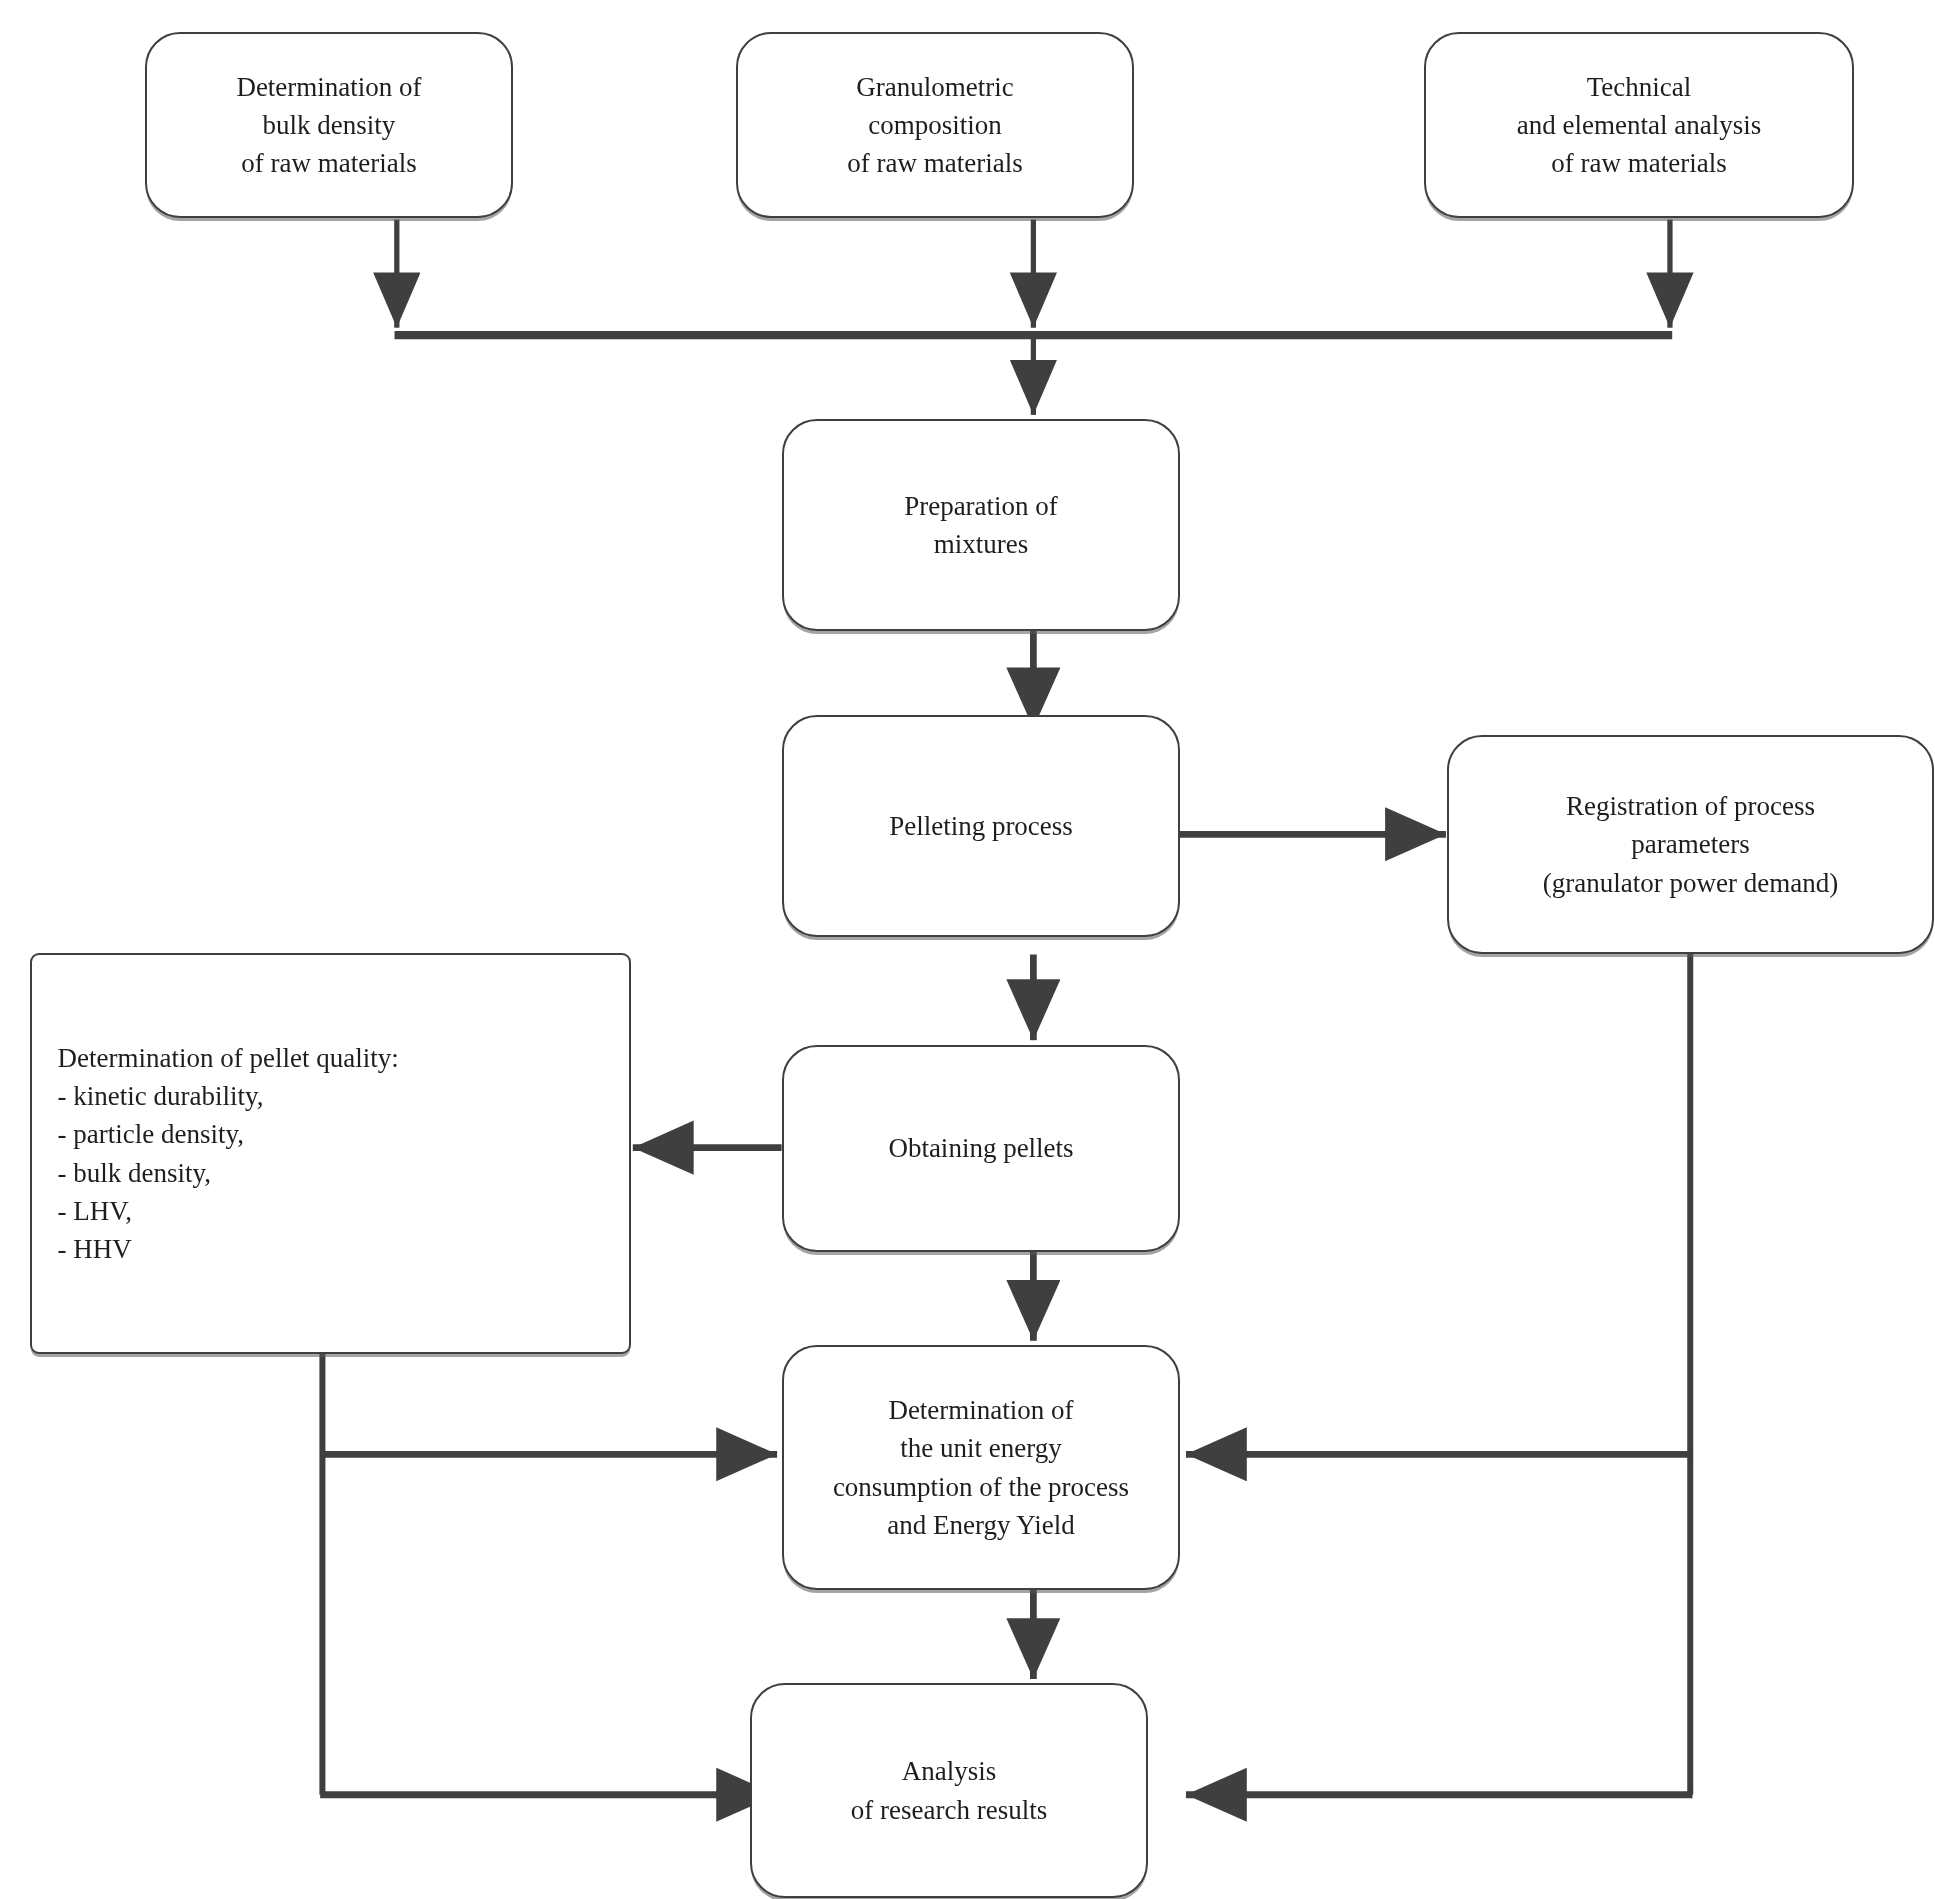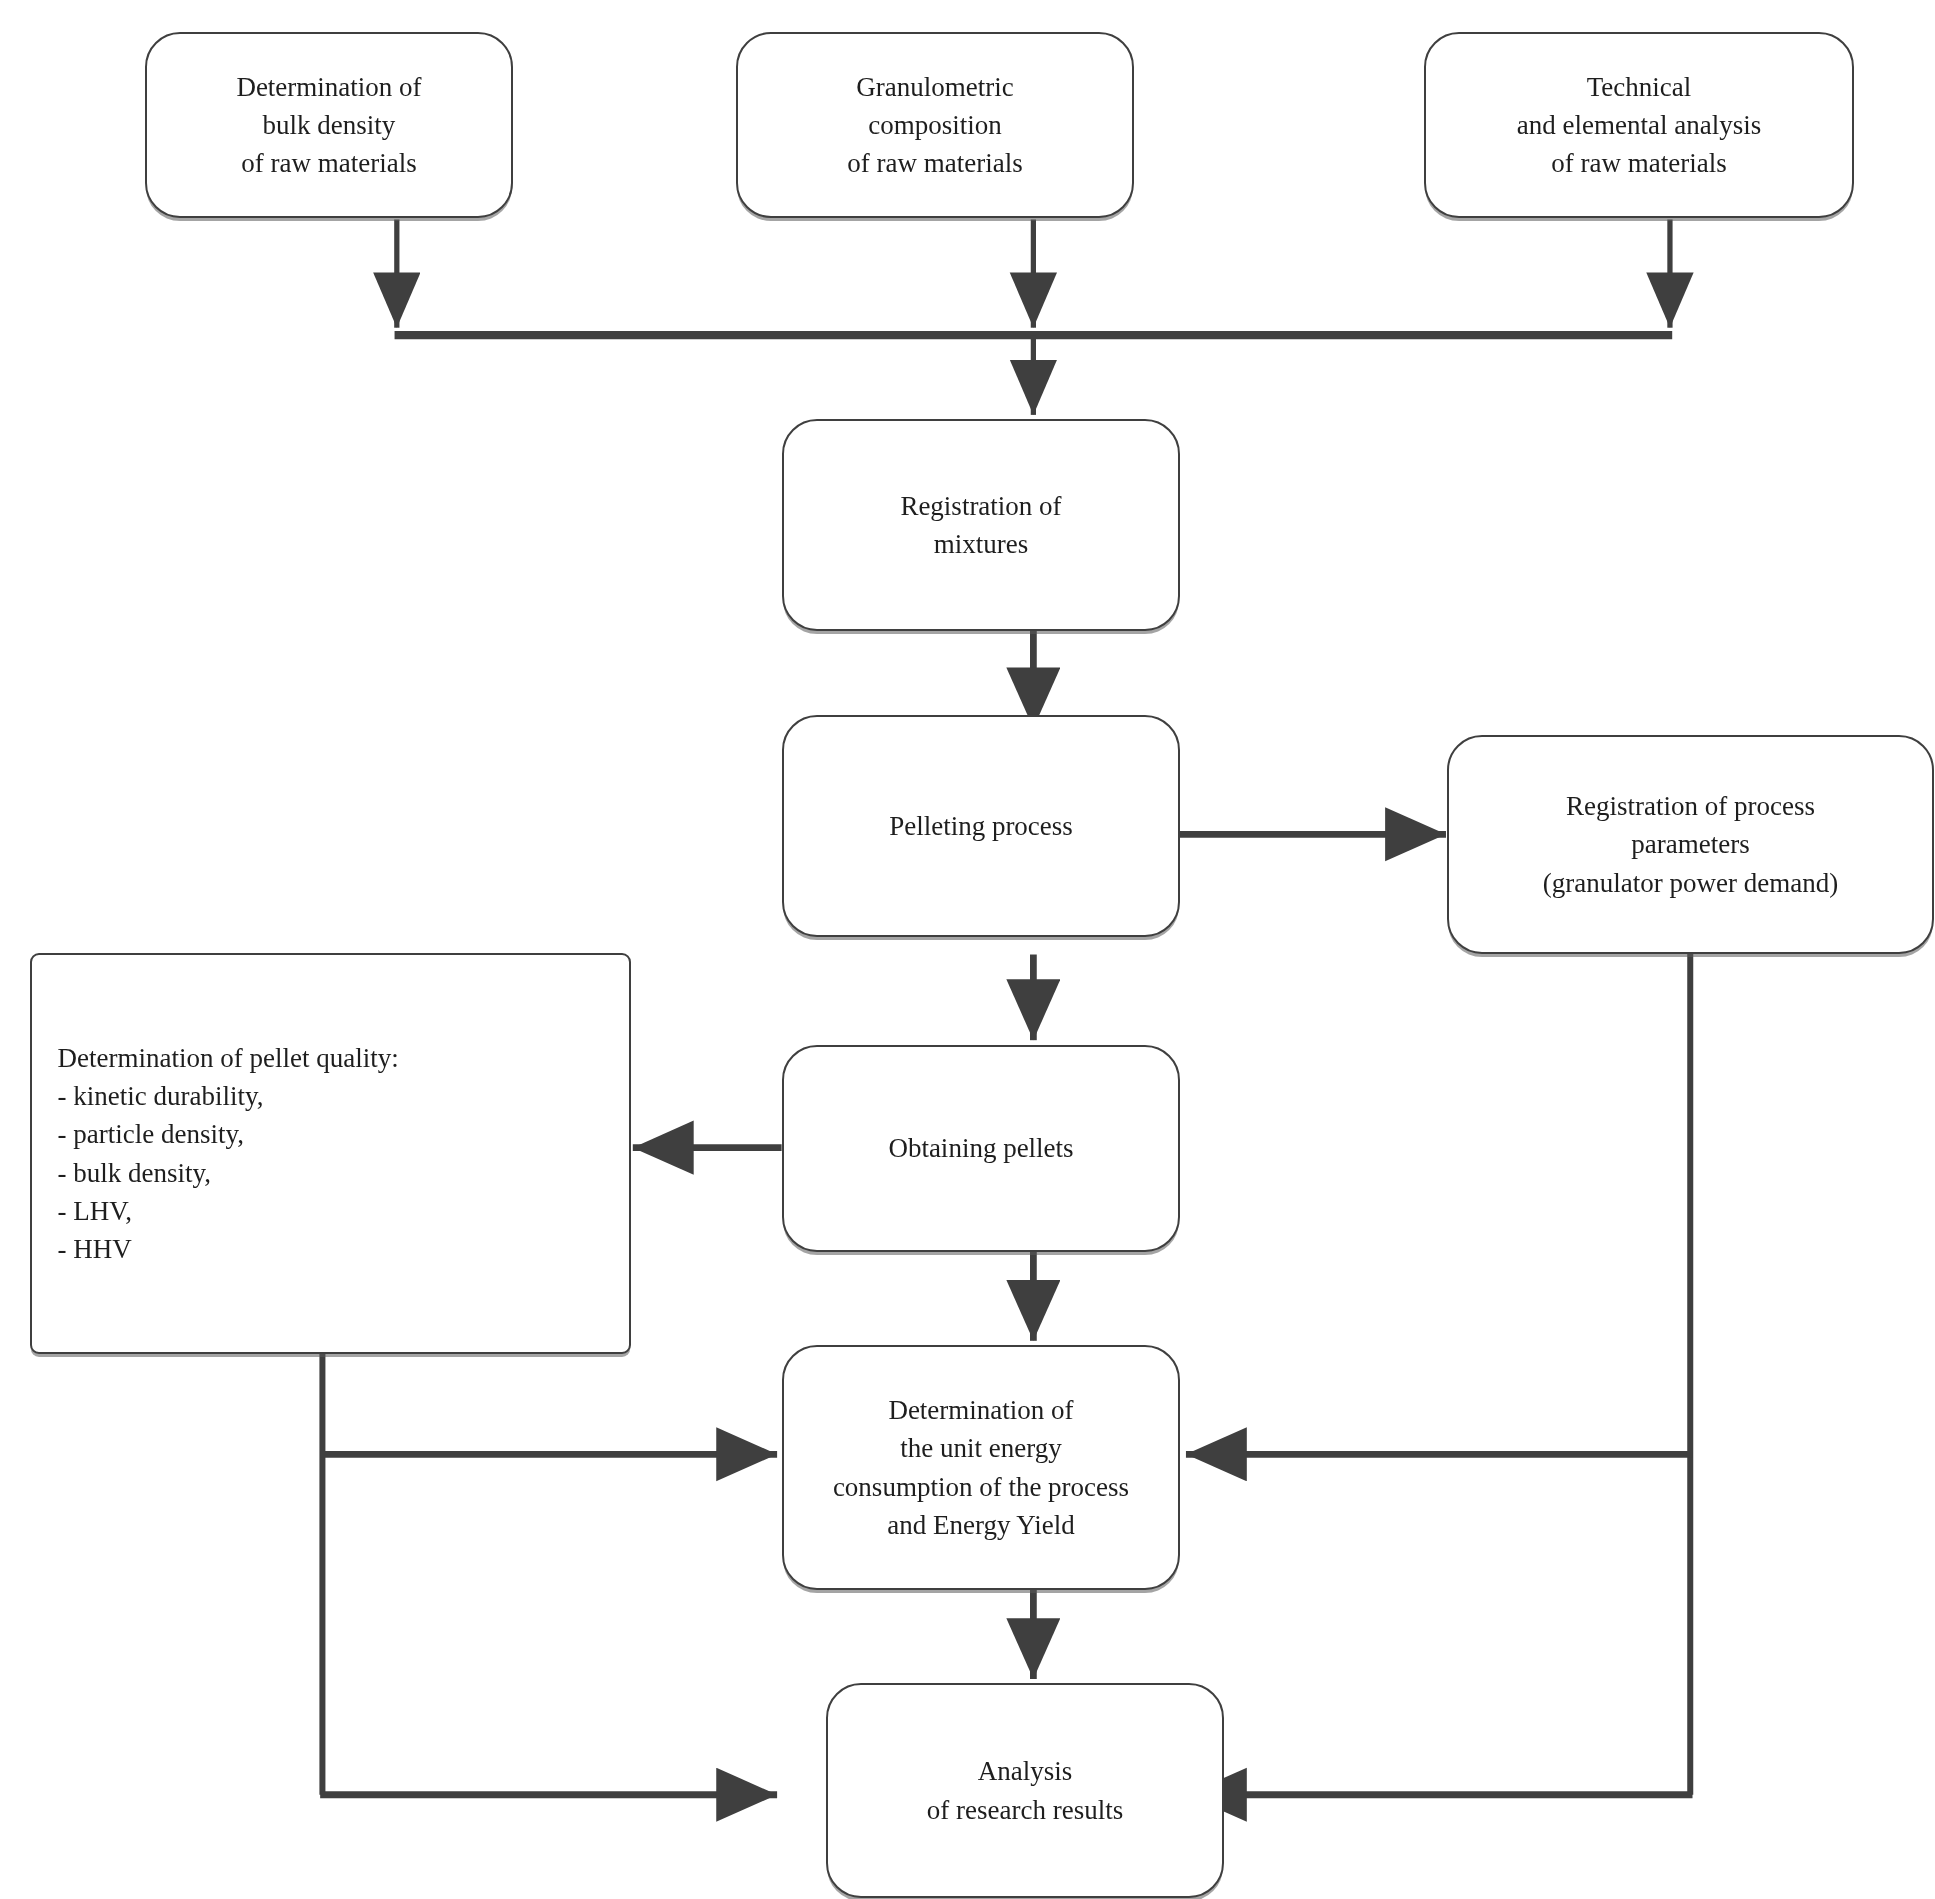--- a/index.html
+++ b/index.html
@@ -72,21 +72,21 @@
 of raw materials</span>
   </div>
 
   <div class="node" style="left:1424px;top:32px;width:430px;height:186px;">
     <span class="txt">Technical
 and elemental analysis
 of raw materials</span>
   </div>
 
   <div class="node" style="left:782px;top:419px;width:398px;height:212px;">
-    <span class="txt">Registration of
+    <span class="txt">Preparation of
 mixtures</span>
   </div>
 
   <div class="node" style="left:782px;top:715px;width:398px;height:222px;">
     <span class="txt">Pelleting process</span>
   </div>
 
   <div class="node" style="left:1447px;top:735px;width:487px;height:219px;">
     <span class="txt">Registration of process
 parameters
@@ -106,19 +106,19 @@
     <span class="txt">Obtaining pellets</span>
   </div>
 
   <div class="node" style="left:782px;top:1345px;width:398px;height:245px;">
     <span class="txt">Determination of
 the unit energy
 consumption of the  process
 and Energy Yield</span>
   </div>
 
-  <div class="node" style="left:826px;top:1683px;width:398px;height:215px;">
+  <div class="node" style="left:750px;top:1683px;width:398px;height:215px;">
     <span class="txt">Analysis
 of research results</span>
   </div>
 
 </div>
 
 
 </body></html>

